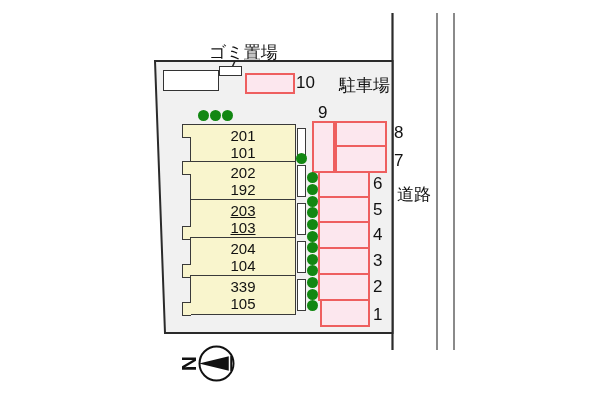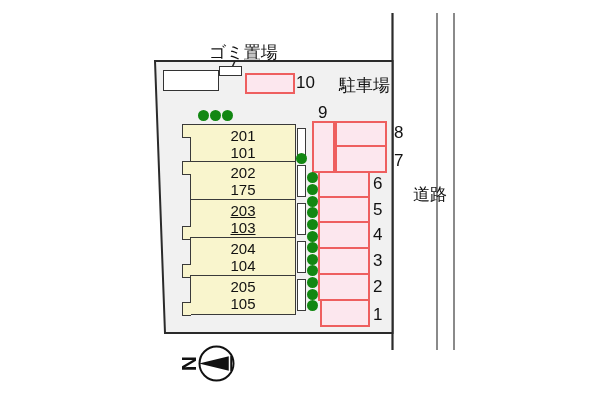--- a/index.html
+++ b/index.html
@@ -50,38 +50,38 @@
   <div class="unit" style="top:124px;height:39px;">
     <div class="tab top"></div>
     <div class="stair"></div>
     <span>201</span>
     <span>101</span>
   </div>
   <div class="unit" style="top:161px;height:40px;">
     <div class="tab top"></div>
     <div class="stair"></div>
     <span>202</span>
-    <span>175</span>
+    <span>192</span>
   </div>
   <div class="unit" style="top:199px;height:40px;text-decoration:underline;">
     <div class="tab bot"></div>
     <div class="stair"></div>
     <span>203</span>
     <span>103</span>
   </div>
   <div class="unit" style="top:237px;height:40px;">
     <div class="tab bot"></div>
     <div class="stair"></div>
     <span>204</span>
     <span>104</span>
   </div>
   <div class="unit" style="top:275px;height:40px;">
     <div class="tab bot"></div>
     <div class="stair"></div>
-    <span>205</span>
+    <span>339</span>
     <span>105</span>
   </div>
 
   <div class="pspace" style="left:312px;top:121px;width:23px;height:52px;"></div>
   <div class="pspace" style="left:335px;top:121px;width:52px;height:26px;"></div>
   <div class="pspace" style="left:335px;top:145px;width:52px;height:28px;"></div>
   <div class="pspace" style="left:318px;top:171px;width:52px;height:27px;"></div>
   <div class="pspace" style="left:318px;top:196px;width:52px;height:27px;"></div>
   <div class="pspace" style="left:318px;top:221px;width:52px;height:28px;"></div>
   <div class="pspace" style="left:318px;top:247px;width:52px;height:28px;"></div>
@@ -91,21 +91,21 @@
   <div class="lbl" style="left:318px;top:103px;">9</div>
   <div class="lbl" style="left:394px;top:123px;">8</div>
   <div class="lbl" style="left:394px;top:151px;">7</div>
   <div class="lbl" style="left:373px;top:174px;">6</div>
   <div class="lbl" style="left:373px;top:200px;">5</div>
   <div class="lbl" style="left:373px;top:225px;">4</div>
   <div class="lbl" style="left:373px;top:251px;">3</div>
   <div class="lbl" style="left:373px;top:277px;">2</div>
   <div class="lbl" style="left:373px;top:305px;">1</div>
 
-  <div class="lbl" style="left:397px;top:185px;margin-left:16px;">道路</div>
+  <div class="lbl" style="left:397px;top:185px;">道路</div>
 
   <div class="tree" style="left:198px;top:110px;"></div>
   <div class="tree" style="left:210px;top:110px;"></div>
   <div class="tree" style="left:222px;top:110px;"></div>
 
   <div class="tree" style="left:296px;top:153px;"></div>
 
   <div class="tree" style="left:307px;top:172px;"></div>
   <div class="tree" style="left:307px;top:184px;"></div>
   <div class="tree" style="left:307px;top:196px;"></div>

